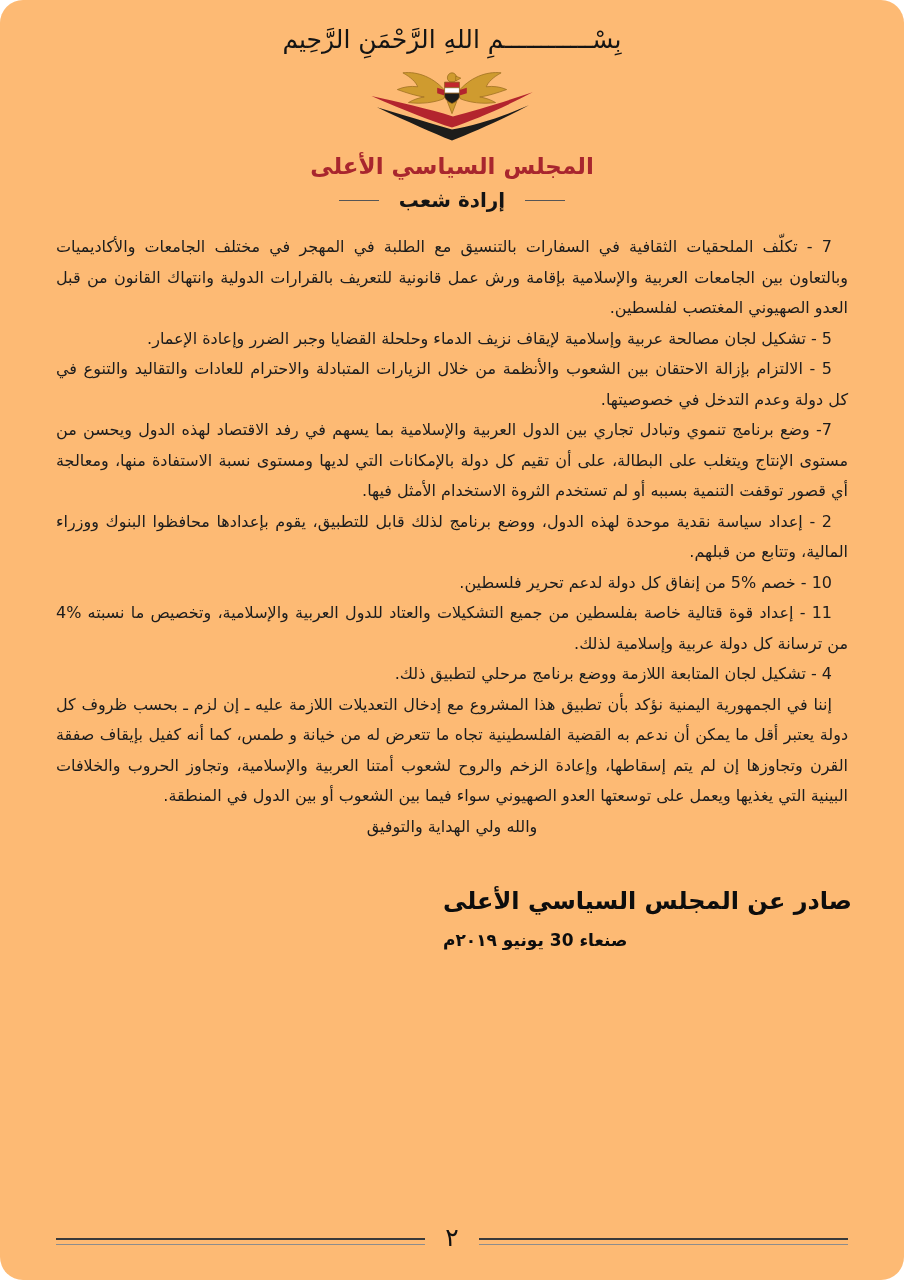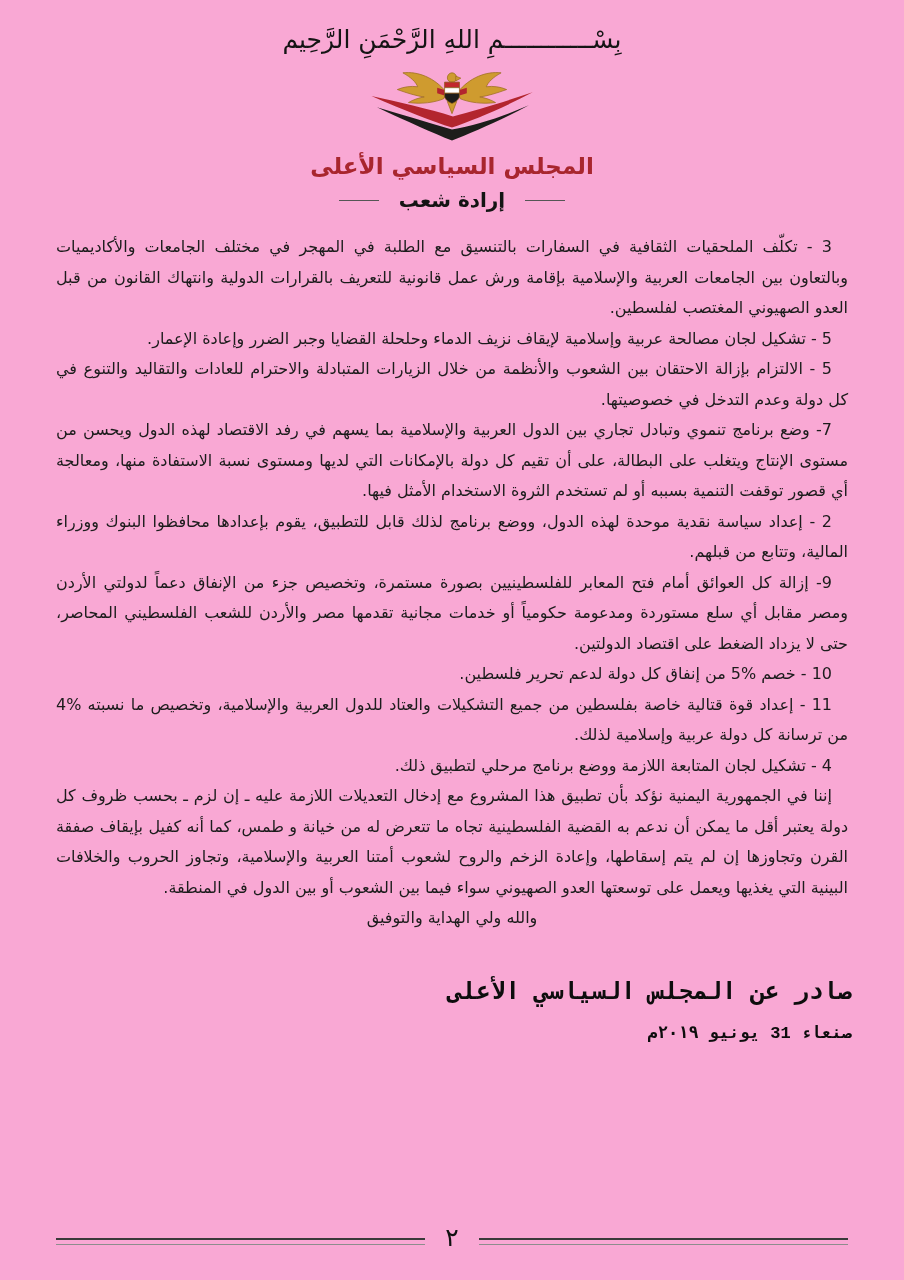--- a/index.html
+++ b/index.html
@@ -1,19 +1,19 @@
 <!DOCTYPE html>
 <html lang="ar" dir="rtl"><head>
 <meta charset="utf-8">
 <style>
   html,body{margin:0;padding:0;background:#ffffff;}
   .page{
     width:904px;height:1280px;position:relative;overflow:hidden;
-    background:#f9a8d4;direction:rtl;
-    font-family:"DejaVu Sans",sans-serif;color:#1c1c1c;
+    background:#fdba74;direction:rtl;
+    font-family:"DejaVu Sans",sans-serif;color:#1c1c1c;border-radius:23px;
   }
   
   .bismillah{
     text-align:center;padding-top:14px;font-size:25px;color:#141414;
     letter-spacing:0px;height:52px;line-height:52px;
   }
   .emblem-wrap{text-align:center;margin-top:2px;}
   .emblem-wrap svg{display:block;margin:0 auto;}
   .council-title{
     text-align:center;font-size:23px;font-weight:bold;color:#a8262e;
@@ -30,22 +30,21 @@
     text-align:justify;color:#1c1c1c;
   }
   .content p{margin:0;text-indent:16px;}
   .closing{margin-top:30px;}
   .dua{text-align:center;margin-top:28px;text-indent:0 !important;}
   
   .signature{
     width:fit-content;margin:42px auto 16px 0;padding-right:0;
     margin-right:0;margin-left:auto;  
     transform:translateX(-52px);
-    text-align:right;
-    font-family:Liberation Mono, monospace;
+    text-align:left;
   }
   .issued-by{font-size:24px;font-weight:bold;color:#0d0d0d;line-height:34px;}
   .sig-date{font-size:17px;font-weight:bold;color:#0d0d0d;margin-top:12px;}
   
   .footer{
     position:absolute;left:56px;right:56px;bottom:26px;
     display:flex;align-items:center;gap:20px;
   }
   .footer-rule{flex:1;height:4px;border-top:2px solid #3a3a3a;border-bottom:1px solid #8d8d8d;}
   .page-number{font-size:25px;color:#111;line-height:25px;transform:translateY(-4px);}
@@ -89,36 +88,35 @@
 
   <div class="council-title">المجلس السياسي الأعلى</div>
 
   <div class="motto-row">
     <div class="motto-line"></div>
     <div class="motto-text">إرادة شعب</div>
     <div class="motto-line"></div>
   </div>
 
   <div class="content">
-    <p>3 - تكلّف الملحقيات الثقافية في السفارات بالتنسيق مع الطلبة في المهجر في مختلف الجامعات والأكاديميات وبالتعاون بين الجامعات العربية والإسلامية بإقامة ورش عمل قانونية للتعريف بالقرارات الدولية وانتهاك القانون من قبل العدو الصهيوني المغتصب لفلسطين.</p>
+    <p>7 - تكلّف الملحقيات الثقافية في السفارات بالتنسيق مع الطلبة في المهجر في مختلف الجامعات والأكاديميات وبالتعاون بين الجامعات العربية والإسلامية بإقامة ورش عمل قانونية للتعريف بالقرارات الدولية وانتهاك القانون من قبل العدو الصهيوني المغتصب لفلسطين.</p>
     <p>5 - تشكيل لجان مصالحة عربية وإسلامية لإيقاف نزيف الدماء وحلحلة القضايا وجبر الضرر وإعادة الإعمار.</p>
     <p>5 - الالتزام بإزالة الاحتقان بين الشعوب والأنظمة من خلال الزيارات المتبادلة والاحترام للعادات والتقاليد والتنوع في كل دولة وعدم التدخل في خصوصيتها.</p>
     <p>7- وضع برنامج تنموي وتبادل تجاري بين الدول العربية والإسلامية بما يسهم في رفد الاقتصاد لهذه الدول ويحسن من مستوى الإنتاج ويتغلب على البطالة، على أن تقيم كل دولة بالإمكانات التي لديها ومستوى نسبة الاستفادة منها، ومعالجة أي قصور توقفت التنمية بسببه أو لم تستخدم الثروة الاستخدام الأمثل فيها.</p>
     <p>2 - إعداد سياسة نقدية موحدة لهذه الدول، ووضع برنامج لذلك قابل للتطبيق، يقوم بإعدادها محافظوا البنوك ووزراء المالية، وتتابع من قبلهم.</p>
-    <p>9- إزالة كل العوائق أمام فتح المعابر للفلسطينيين بصورة مستمرة، وتخصيص جزء من الإنفاق دعماً لدولتي الأردن ومصر مقابل أي سلع مستوردة ومدعومة حكومياً أو خدمات مجانية تقدمها مصر والأردن للشعب الفلسطيني المحاصر، حتى لا يزداد الضغط على اقتصاد الدولتين.</p>
     <p>10 - خصم %5 من إنفاق كل دولة لدعم تحرير فلسطين.</p>
     <p>11 - إعداد قوة قتالية خاصة بفلسطين من جميع التشكيلات والعتاد للدول العربية والإسلامية، وتخصيص ما نسبته %4 من ترسانة كل دولة عربية وإسلامية لذلك.</p>
     <p>4 - تشكيل لجان المتابعة اللازمة ووضع برنامج مرحلي لتطبيق ذلك.</p>
     <p class="closing">إننا في الجمهورية اليمنية نؤكد بأن تطبيق هذا المشروع مع إدخال التعديلات اللازمة عليه ـ إن لزم ـ بحسب ظروف كل دولة يعتبر أقل ما يمكن أن ندعم به القضية الفلسطينية تجاه ما تتعرض له من خيانة و طمس، كما أنه كفيل بإيقاف صفقة القرن وتجاوزها إن لم يتم إسقاطها، وإعادة الزخم والروح لشعوب أمتنا العربية والإسلامية، وتجاوز الحروب والخلافات البينية التي يغذيها ويعمل على توسعتها العدو الصهيوني سواء فيما بين الشعوب أو بين الدول في المنطقة.</p>
     <p class="dua">والله ولي الهداية والتوفيق</p>
   </div>
 
   <div class="signature">
     <div class="issued-by">صادر عن المجلس السياسي الأعلى</div>
-    <div class="sig-date">صنعاء 31 يونيو ٢٠١٩م</div>
+    <div class="sig-date">صنعاء 30 يونيو ٢٠١٩م</div>
   </div>
 
   <div class="footer">
     <div class="footer-rule"></div>
     <div class="page-number">٢</div>
     <div class="footer-rule"></div>
   </div>
 
 </div>
 

